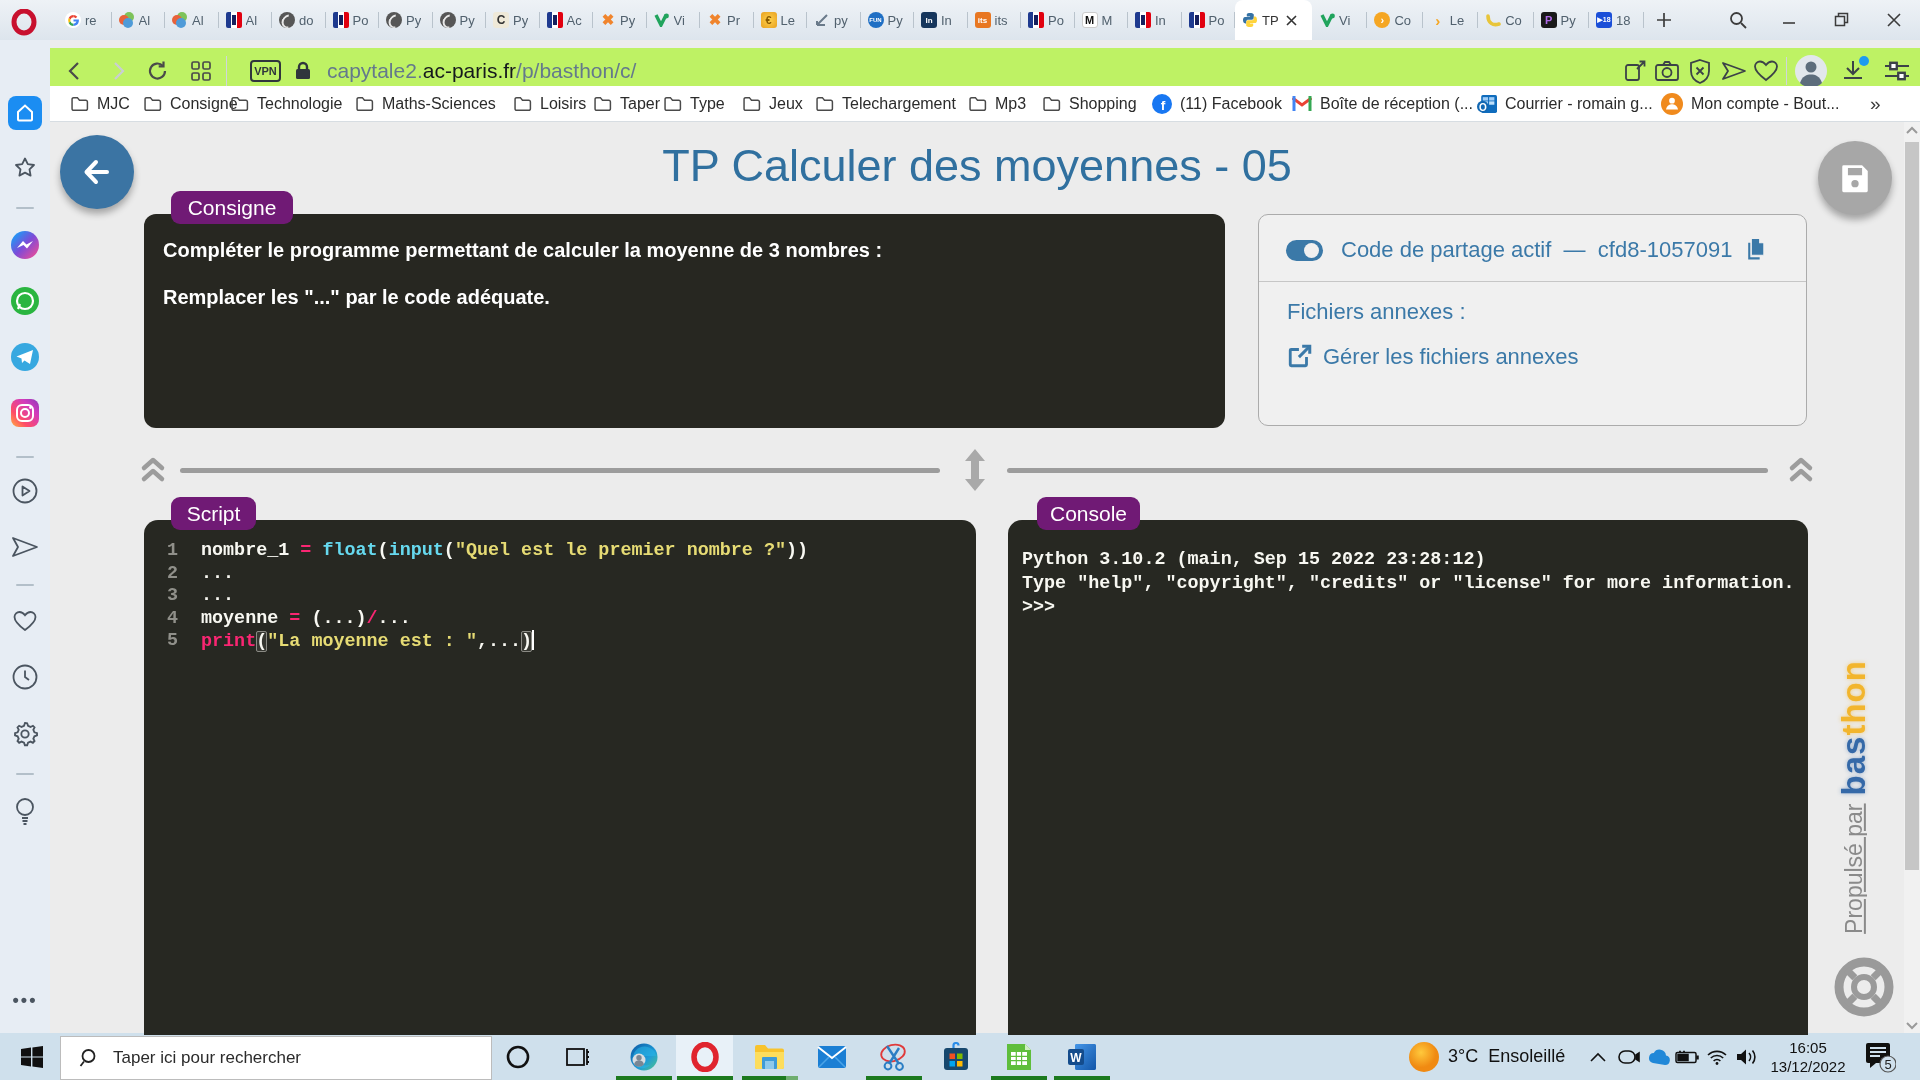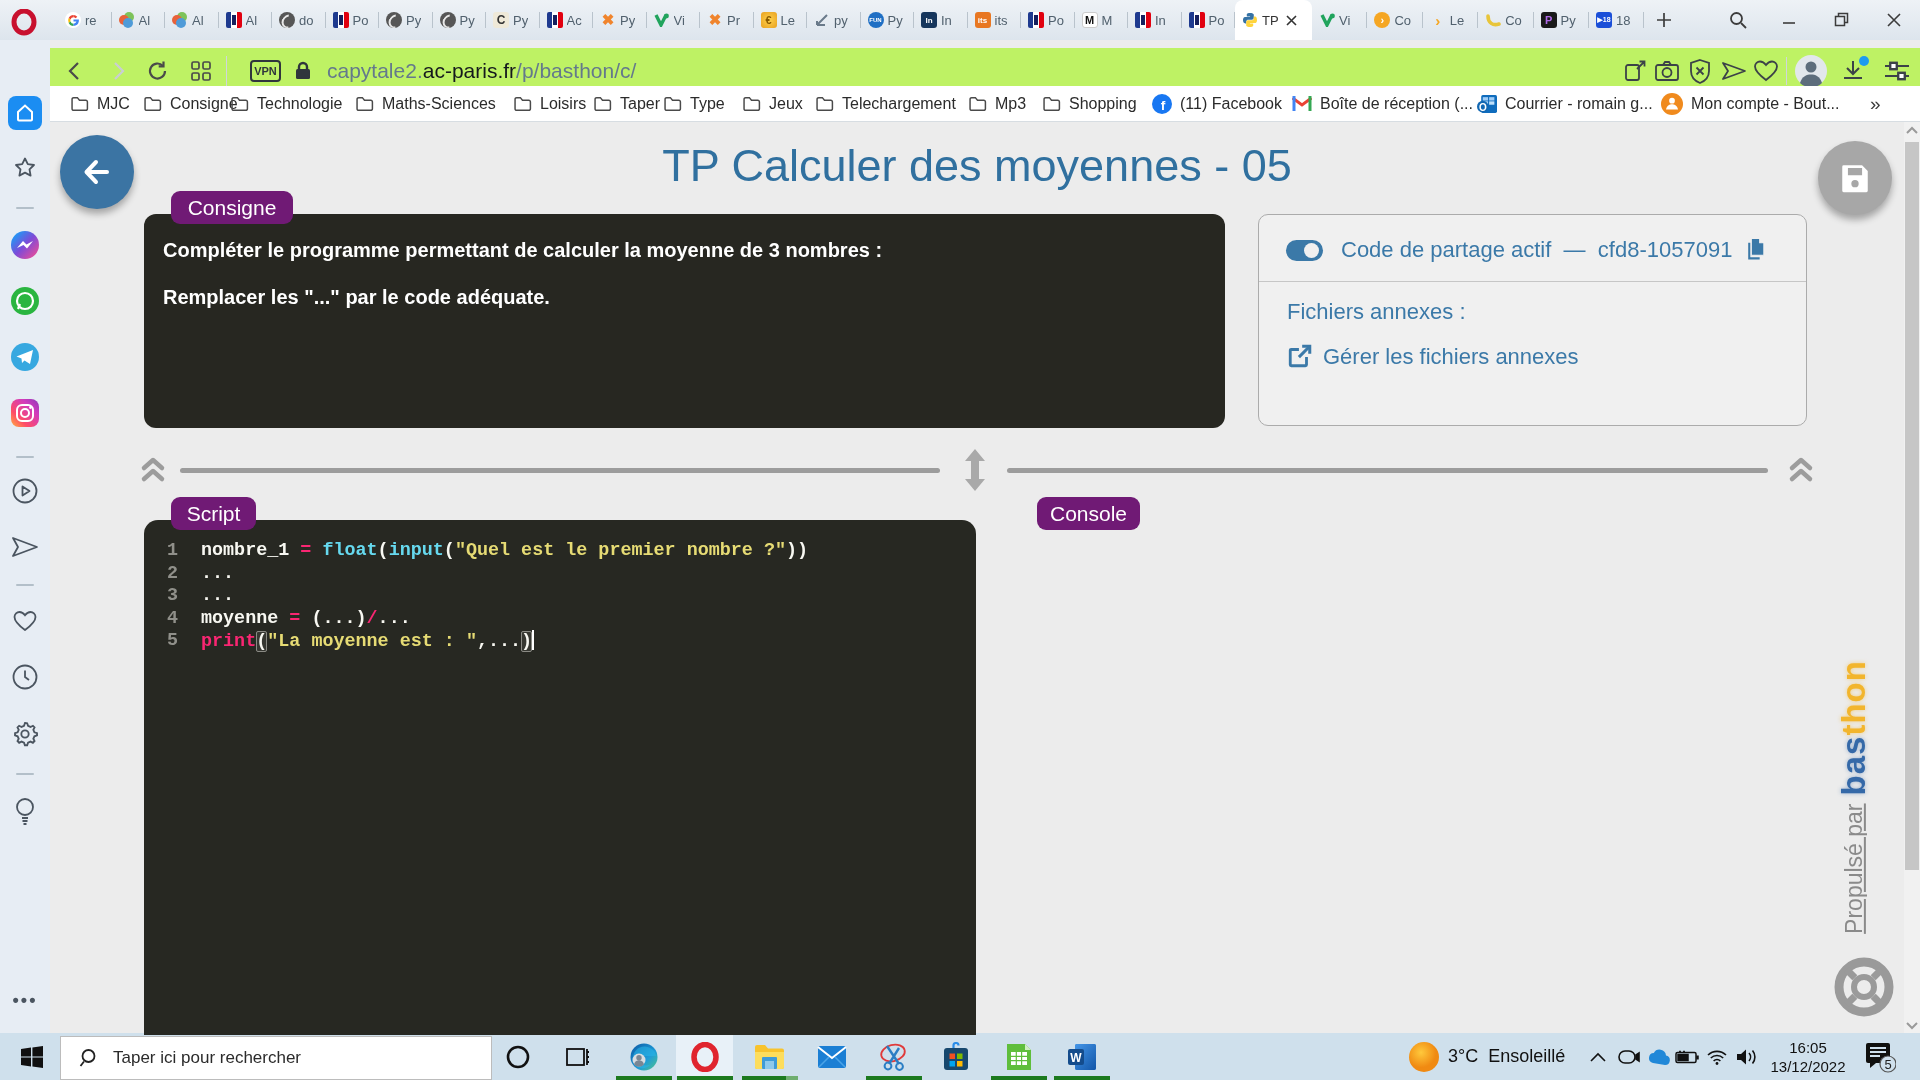--- a/index.html
+++ b/index.html
@@ -642,20 +642,25 @@
       <div class="gut" style="left:0;top:87.5px;">4</div>
       <div class="gut" style="left:0;top:110px;">5</div>
       <div class="codeline" style="left:57px;top:20px;">nombre_1 <span class="kw">=</span> <span class="fn">float</span>(<span class="fn">input</span>(<span class="st">"Quel est le premier nombre ?"</span>))</div>
       <div class="codeline" style="left:57px;top:42.5px;">...</div>
       <div class="codeline" style="left:57px;top:65px;">...</div>
       <div class="codeline" style="left:57px;top:87.5px;">moyenne <span class="kw">=</span> (...)<span class="kw">/</span>...</div>
       <div class="codeline" style="left:57px;top:110px;"><span class="kw">print</span><span class="bm2">(</span><span class="st">"La moyenne est : "</span>,...<span class="bm2">)</span><span style="display:inline-block;width:2px;height:20px;background:#fff;vertical-align:-4px;"></span></div>
     </div>
 
     <div class="pill" style="left:987px;top:375px;width:103px;height:33px;">Console</div>
+    <div class="console">
+      <div class="codeline" style="left:14px;top:29px;">Python 3.10.2 (main, Sep 15 2022 23:28:12)</div>
+      <div class="codeline" style="left:14px;top:53px;">Type "help", "copyright", "credits" or "license" for more information.</div>
+      <div class="codeline" style="left:14px;top:77px;">&gt;&gt;&gt;</div>
+    </div>
 
     <div class="abs" style="left:1782px;top:530px;width:44px;height:290px;display:flex;align-items:center;justify-content:center;">
       <div style="transform:rotate(-90deg);white-space:nowrap;display:flex;align-items:center;gap:8px;">
         <span style="font-size:23px;color:#8a8a8a;text-decoration:underline;">Propulsé par</span>
         <span style="font-size:33px;font-weight:bold;letter-spacing:1px;"><span style="color:#3569a8;text-shadow:0 0 4px rgba(53,105,168,.45);">bas</span><span style="color:#f2b52d;text-shadow:0 0 4px rgba(242,181,45,.55);">thon</span></span>
       </div>
     </div>
     <svg class="abs" style="left:1784px;top:835px;" width="60" height="60" viewBox="0 0 60 60">
       <g transform="rotate(45 30 30)">
       <circle cx="30" cy="30" r="25" fill="none" stroke="#9a9a9a" stroke-width="9"></circle>

